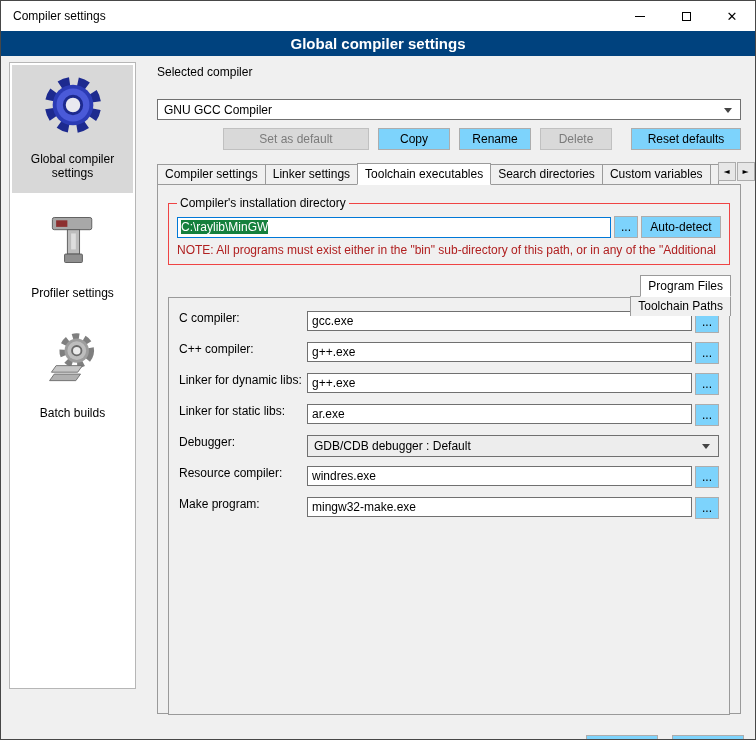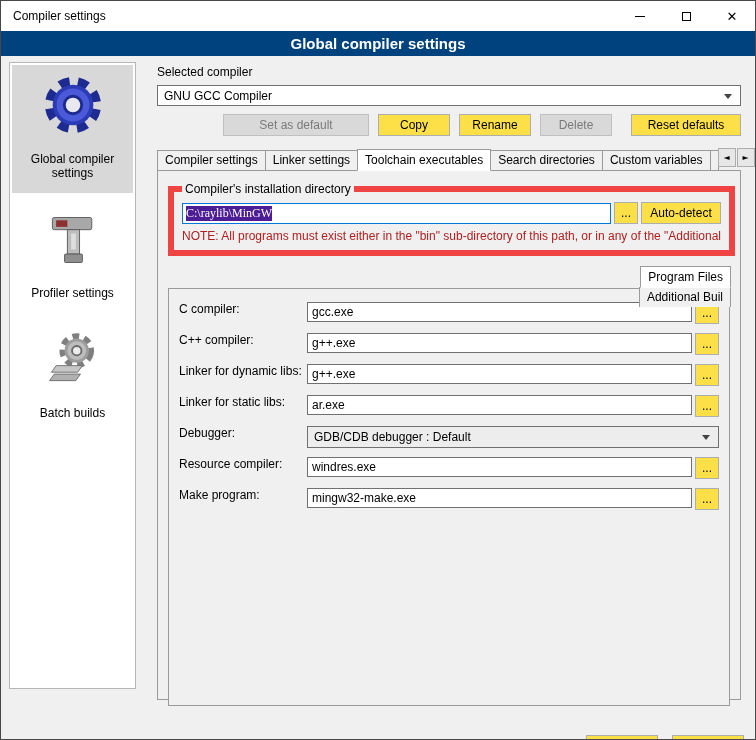--- a/index.html
+++ b/index.html
@@ -55,34 +55,34 @@
   .side-item .icon { display: inline-block; }
   .side-item .lbl { margin-top: 13px; line-height: 14px; }
   
   .main {
     position: absolute; left: 145px; top: 0;
     width: 603px; height: 683px;
     padding: 9px 8px 0 11px;
   }
   .field-label { font-size: 12px; }
   .combo {
-    margin-top: 6px; height: 21px;
+    margin-top: 20px; height: 21px;
     border: 1px solid #707070; background: #fff;
     display: flex; align-items: center; padding: 0 6px;
     position: relative; cursor: default;
   }
   .combo .arrow {
     position: absolute; right: 8px; top: 8px;
     width: 0; height: 0;
     border-left: 4px solid transparent; border-right: 4px solid transparent;
     border-top: 5px solid #444;
   }
   
   .btn {
-    height: 22px; background: #fde047; border: 1px solid #adadad;
+    height: 22px; background: #7dd3fc; border: 1px solid #adadad;
     font-family: "Liberation Sans", sans-serif; font-size: 12px;
     cursor: default; padding: 0 6px;
   }
   .btn:disabled { background: #d9d9d9; border-color: #c0c0c0; color: #7b7b7b; }
   .btn-row { margin-top: 8px; display: flex; justify-content: flex-end; gap: 9px; }
   .btn-row .w-setdef { width: 146px; }
   .btn-row .w-small  { width: 72px; }
   .btn-row .w-reset  { width: 110px; margin-left: 10px; }
   
   .tabbar { margin-top: 12px; display: flex; align-items: flex-end; position: relative; z-index: 2; height: 22px; }
@@ -102,29 +102,29 @@
     width: 18px; height: 19px; border: 1px solid #adadad; background: #e7e7e7;
     font-family: "DejaVu Sans", sans-serif; font-size: 8px;
     display: flex; align-items: center; justify-content: center; cursor: default;
   }
   .tabpanel {
     border: 1px solid #9a9a9a; background: #f0f0f0;
     height: 530px; padding: 10px 10px 0; position: relative; z-index: 1;
   }
   
   fieldset.group {
-    border: 6px solid #ef4444; padding: 6px 8px 7px; margin-top: 1px;
+    border: 1px solid #ef4444; padding: 6px 8px 7px; margin-top: 1px;
   }
   fieldset.group legend { font-size: 12px; padding: 0 3px; }
   .dir-row { display: flex; align-items: center; gap: 3px; }
   .install-input {
     flex: 1; height: 21px; border: 1px solid #0078d7; background: #fff;
     display: flex; align-items: center; padding: 0 3px; overflow: hidden; cursor: text;
   }
-  .install-input .sel { background: #4c1d95; color: #fff; white-space: nowrap; font-family: Liberation Serif, serif; }
+  .install-input .sel { background: #15803d; color: #fff; white-space: nowrap; }
   .browse-btn { width: 24px; height: 22px; }
   .autodetect-btn { width: 80px; height: 22px; }
   .note { margin-top: 5px; color: #b02020; white-space: nowrap; overflow: hidden; }
   
   .subtabbar { margin-top: 10px; display: flex; align-items: flex-end; position: relative; z-index: 2; height: 22px; flex-direction: column; }
   .subpanel {
     border: 1px solid #9a9a9a; background: #f0f0f0;
     height: 418px; padding: 13px 10px 0;
   }
   .frow { display: flex; align-items: flex-start; margin-bottom: 9px; }
@@ -243,21 +243,21 @@
               <span class="sel">C:\raylib\MinGW</span>
             </div>
             <button class="btn browse-btn">...</button>
             <button class="btn autodetect-btn">Auto-detect</button>
           </div>
           <div class="note">NOTE: All programs must exist either in the "bin" sub-directory of this path, or in any of the "Additional</div>
         </fieldset>
 
         <div class="subtabbar">
           <div class="tab active">Program Files</div>
-          <div class="tab">Additional Buil</div>
+          <div class="tab">Toolchain Paths</div>
         </div>
 
         <div class="subpanel">
 
           <div class="frow">
             <span class="flabel">C compiler:</span>
             <input class="finput" value="gcc.exe" style="">
             <button class="btn browse-sm">...</button>
           </div>
 

